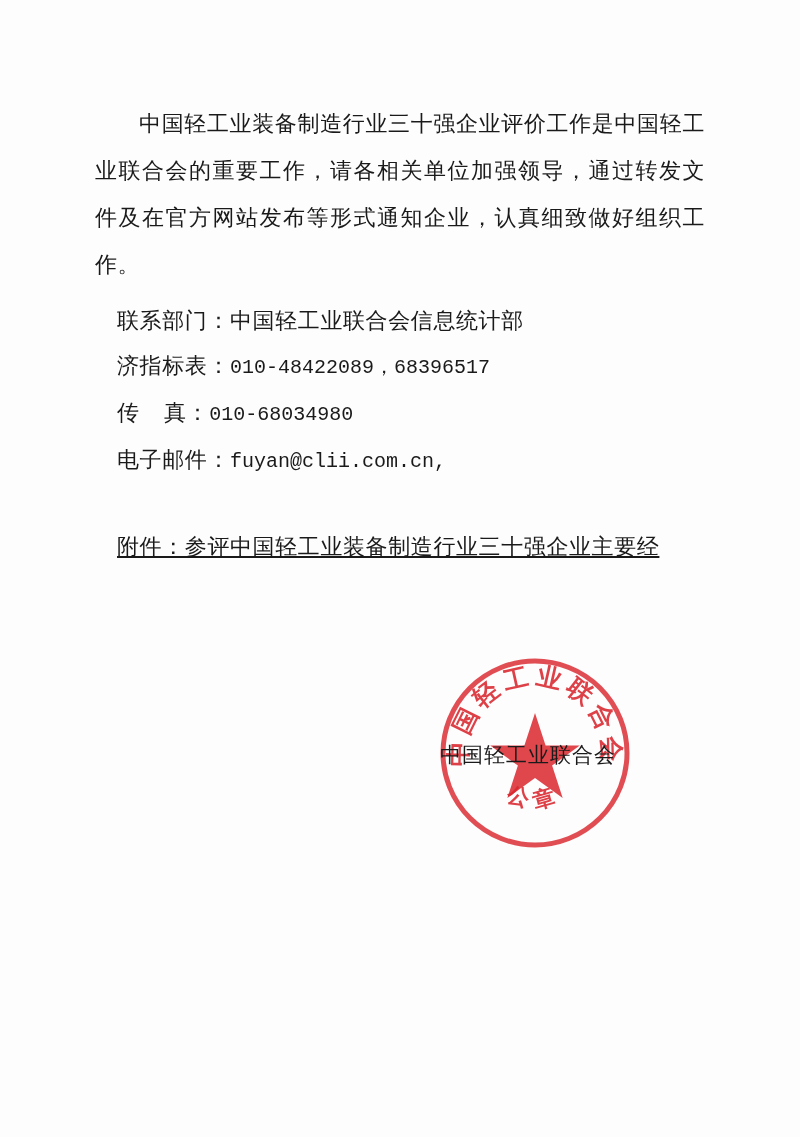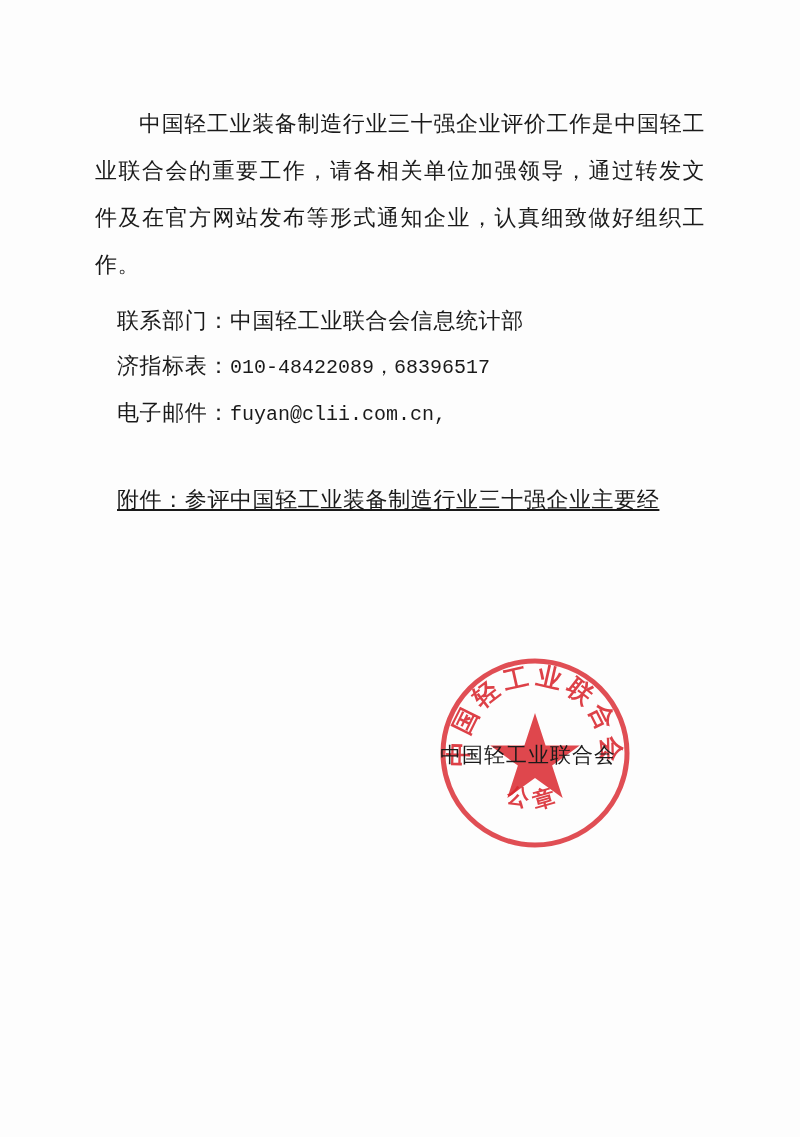--- a/index.html
+++ b/index.html
@@ -107,20 +107,21 @@
 
     <p class="para para-indent">中国轻工业装备制造行业三十强企业评价工作是中国轻工业联合会的重要工作，请各相关单位加强领导，通过转发文件及在官方网站发布等形式通知企业，认真细致做好组织工作。</p>
 
     <div class="contact-block">
 
       <div class="contact-line"><span>联系部门：</span><span>中国轻工业联合会信息统计部</span></div>
 
 
       <div class="contact-line"><span>济指标表：</span><span class="mono">010-48422089，68396517</span></div>
 
+      <div class="contact-line"><span>传    真：</span><span class="mono">010-68034980</span></div>
 
       <div class="contact-line"><span>电子邮件：</span><span class="mono">fuyan@clii.com.cn,</span></div>
 
 
     </div>
 
     <div class="attach-block">
       <div class="attach-line">附件：参评中国轻工业装备制造行业三十强企业主要经</div>
     </div>
 

